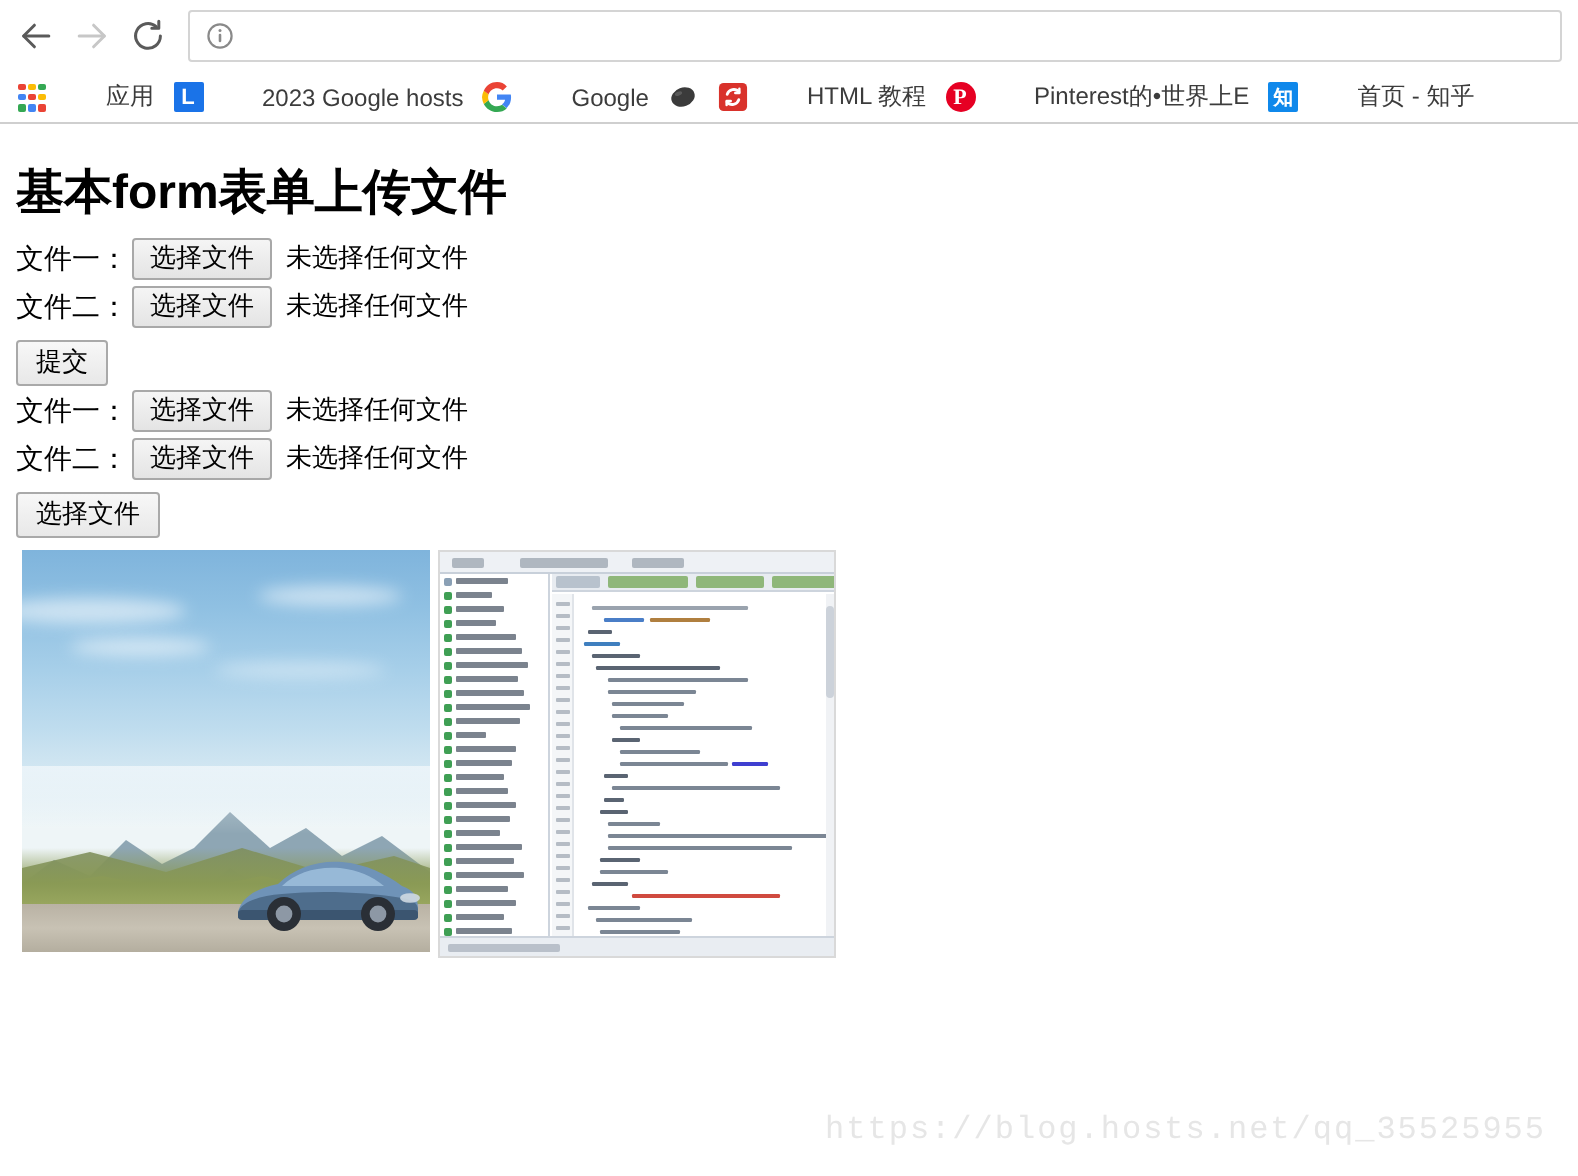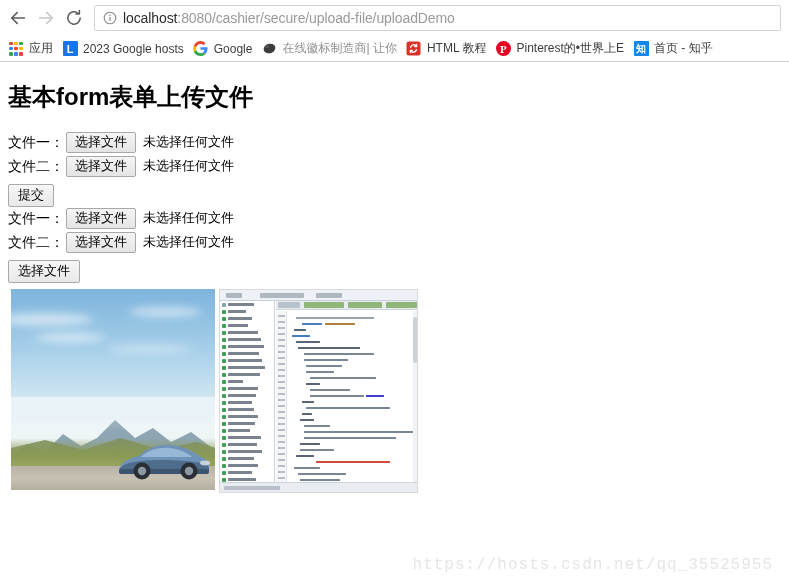--- a/index.html
+++ b/index.html
@@ -64,20 +64,21 @@
   }
   .bm {
     display: flex;
     align-items: center;
     height: 21px;
     padding: 0 5px 0 2px;
     margin-right: 2px;
     border-radius: 2px;
     flex: 0 0 auto;
     max-width: 170px;
+    gap: 24px;
   }
   .bm-label {
     font-size: 12px;
     color: #3c3c3c;
     margin-left: 5px;
     overflow: hidden;
     text-overflow: clip;
     white-space: nowrap;
   }
   .bm-ico { width: 16px; height: 16px; flex: 0 0 auto; display:flex; align-items:center; justify-content:center;}
@@ -105,29 +106,29 @@
     height: 526px;
     background: #ffffff;
     padding: 0;
   }
   .page-inner { padding: 8px 8px 0 8px; }
 
   h2.section-heading {
     font-size: 24px;
     font-weight: bold;
     color: #000;
-    margin: 13px 0 20px 0;
+    margin: 13px 0 6px 0;
     line-height: 1.15;
     letter-spacing: 0px;
   }
   h2.section-heading.second { margin: 26px 0 18px 0; }
 
   .file-row {
     display: flex;
-    align-items: center;
+    align-items: flex-end;
     font-size: 14px;
     color: #000;
     line-height: 22px;
     margin-bottom: 1px;
     height: 23px;
   }
   .file-label { margin-right: 2px; }
   .choose-btn {
     font-family: "Liberation Sans", "DejaVu Sans", sans-serif;
     font-size: 13px;
@@ -271,21 +272,20 @@
     </div>
 
     <div id="omnibox">
       <span id="info-icon">
         <svg width="14" height="14" viewBox="0 0 14 14">
           <circle cx="7" cy="7" r="5.8" fill="none" stroke="#8a8a8a" stroke-width="1.1"></circle>
           <circle cx="7" cy="4.2" r="0.75" fill="#8a8a8a"></circle>
           <rect x="6.35" y="5.9" width="1.3" height="4.2" rx="0.55" fill="#8a8a8a"></rect>
         </svg>
       </span>
-      <span id="url-text"><span class="host">localhost</span><span>:8080/cashier/secure/upload-file/uploadDemo</span></span>
     </div>
   </div>
 
   <div id="bookmark-bar">
 
     <div class="bm">
       <span class="bm-ico">
         <span class="apps-grid">
           <i style="background:#ea4335"></i>
             <i style="background:#fbbc05"></i>
@@ -320,21 +320,20 @@
       <span class="bm-label">Google</span>
     </div>
 
     <div class="bm">
       <span class="bm-ico">
         <svg width="15" height="15" viewBox="0 0 16 16">
           <ellipse cx="8" cy="8" rx="6.4" ry="5" fill="#3b3b3b" transform="rotate(-20 8 8)"></ellipse>
           <ellipse cx="5.6" cy="6.2" rx="2" ry="1.1" fill="#707070" transform="rotate(-20 5.6 6.2)" opacity=".6"></ellipse>
         </svg>
       </span>
-      <span class="bm-label" style="color:#8f8f8f">在线徽标制造商| 让你</span>
     </div>
 
     <div class="bm">
       <span class="bm-ico">
         <svg width="15" height="15" viewBox="0 0 16 16">
           <rect x="0.5" y="0.5" width="15" height="15" rx="2.5" fill="#d9322b"></rect>
           <path d="M11.2 5.4a3.6 3.6 0 0 0-6.3 1.2M4.8 10.6a3.6 3.6 0 0 0 6.3-1.2" fill="none" stroke="#fff" stroke-width="1.5" stroke-linecap="round"></path>
           <path d="M11.4 3.6 L11.4 5.9 L9.2 5.9" fill="none" stroke="#fff" stroke-width="1.3" stroke-linecap="round" stroke-linejoin="round"></path>
           <path d="M4.6 12.3 L4.6 10.1 L6.8 10.1" fill="none" stroke="#fff" stroke-width="1.3" stroke-linecap="round" stroke-linejoin="round"></path>
         </svg>
@@ -617,14 +616,14 @@
         </div>
 
         <div class="ide-status">
             <span class="sb"></span>
           </div>
       </div>
 
     </div>
   </div>
 
-  <div id="watermark">https://hosts.csdn.net/qq_35525955</div>
+  <div id="watermark">https://blog.hosts.net/qq_35525955</div>
 </div>
 
 </body></html>

